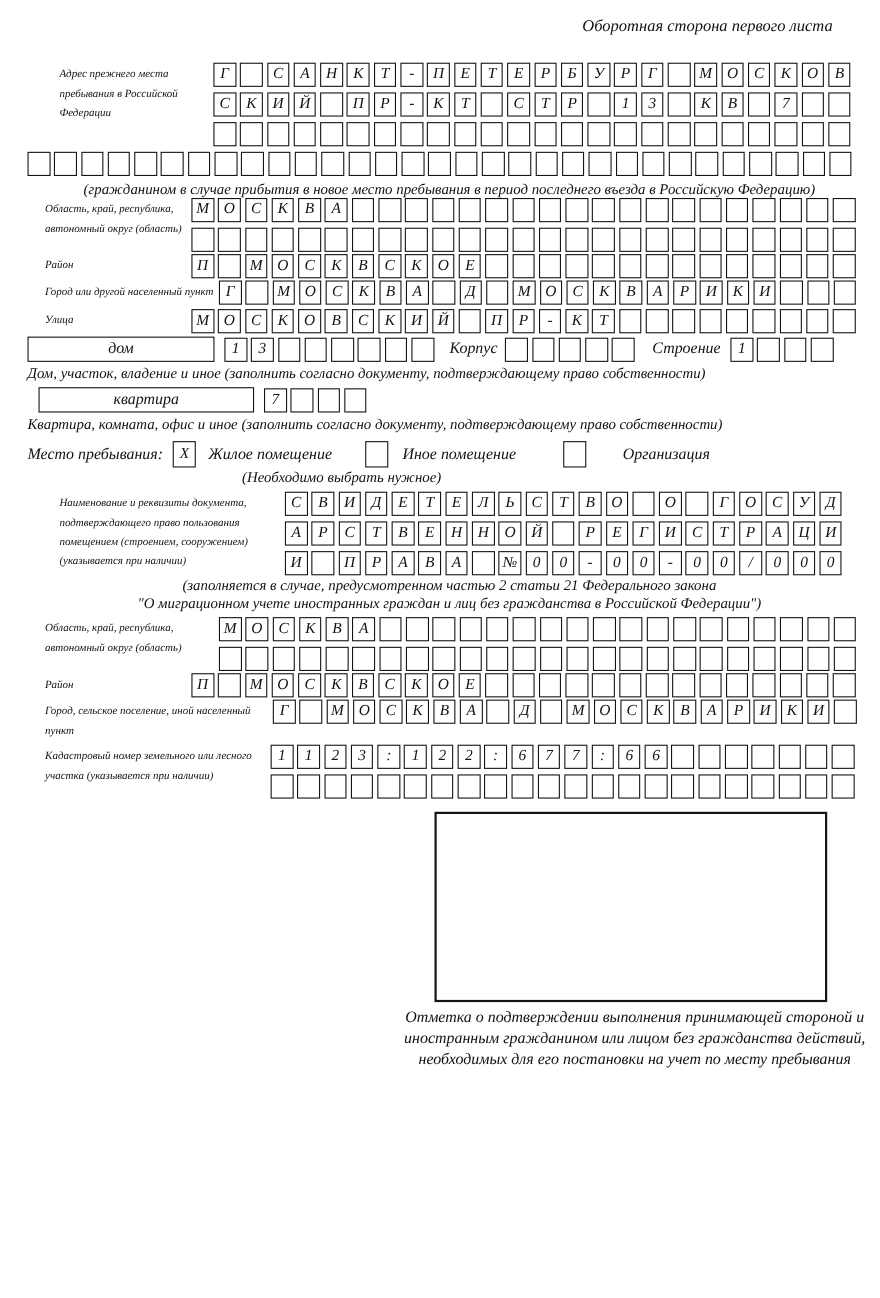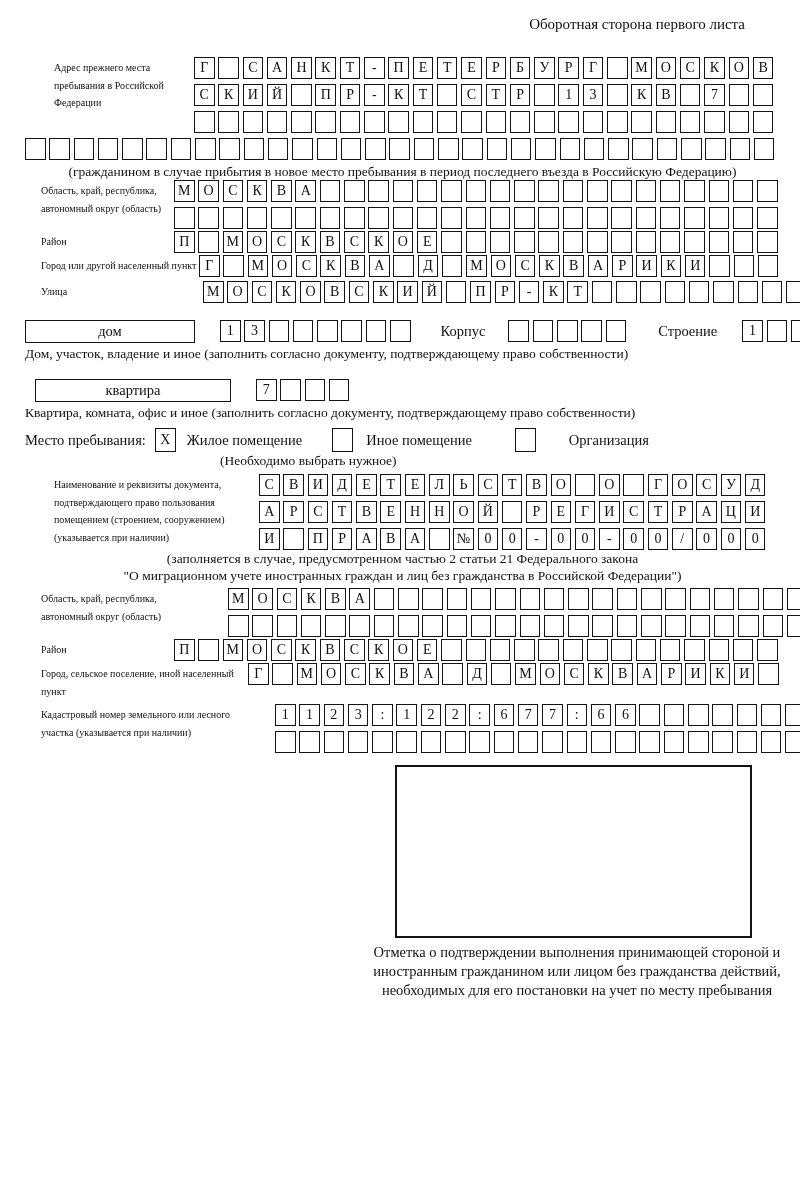--- a/index.html
+++ b/index.html
@@ -1,45 +1,45 @@
 <!DOCTYPE html>
 <html><head>
 <meta charset="utf-8">
 <style>
   * { margin:0; padding:0; box-sizing:border-box; }
   html,body { background:#ffffff; }
   body {
     width:800px; height:1180px; overflow:hidden;
     color:#111; font-family:"Liberation Serif", serif;
   }
-  .page { padding:16px 20px 0 25px; }
+  .page { padding:16px 8px 0 25px;font-style:italic; }
 
   .corner { text-align:right; font-size:15px; padding-right:35px; margin-bottom:24px; }
 
   .frow { display:flex; align-items:flex-start; }
   .flabel { font-size:10px; line-height:17.5px; flex-shrink:0; padding-top:2px;margin-left:16px; }
   .pad-label { padding-left:13px; }
 
   .grids { display:flex; flex-direction:column; gap:5px; }
   .cellrow { display:flex; gap:3.8px; }
   .cell {
     width:20.5px; height:22px; border:1.6px solid #141414;
     display:flex; align-items:center; justify-content:center;
     font-size:14px; line-height:1; flex-shrink:0; background:#fff;
   }
 
   .note { text-align:center; font-size:13.5px; line-height:17px; }
-  .mt2{margin-top:2px;} .mt3{margin-top:3px;} .mt4{margin-top:4px;gap:29px;} .mt5{margin-top:5px;}
+  .mt2{margin-top:2px;} .mt3{margin-top:3px;} .mt4{margin-top:4px;} .mt5{margin-top:5px;}
 
   .section-title { text-align:center; font-weight:bold; font-size:15.5px; margin-top:7px; margin-bottom:2px; }
   .sub-title { text-align:center; font-weight:bold; font-size:15px; margin-top:8px; margin-bottom:4px; }
 
   .w153{width:153px;} .w133{width:133px;} .w158{width:158px;} .w205{width:205px;} .w207{width:207px;} .w218{width:218px;}
 
-  .house-row { display:flex; align-items:flex-start; margin-top:17px;gap:16px; }
+  .house-row { display:flex; align-items:flex-end; margin-top:3px; }
   .wide-box {
     height:23px; border:1.6px solid #141414; display:flex; align-items:center; justify-content:center;
     font-size:14.5px; flex-shrink:0; background:#fff;
   }
   .box-dom { width:170px; margin-right:9px; }
   .box-kv  { width:196px; margin-left:10px; margin-right:9px; }
   .inline-label { font-size:14.5px; line-height:23px; flex-shrink:0; }
   .lbl-korpus { margin-left:14px; margin-right:7px; }
   .lbl-stroenie { margin-left:16px; margin-right:9px; }
 

